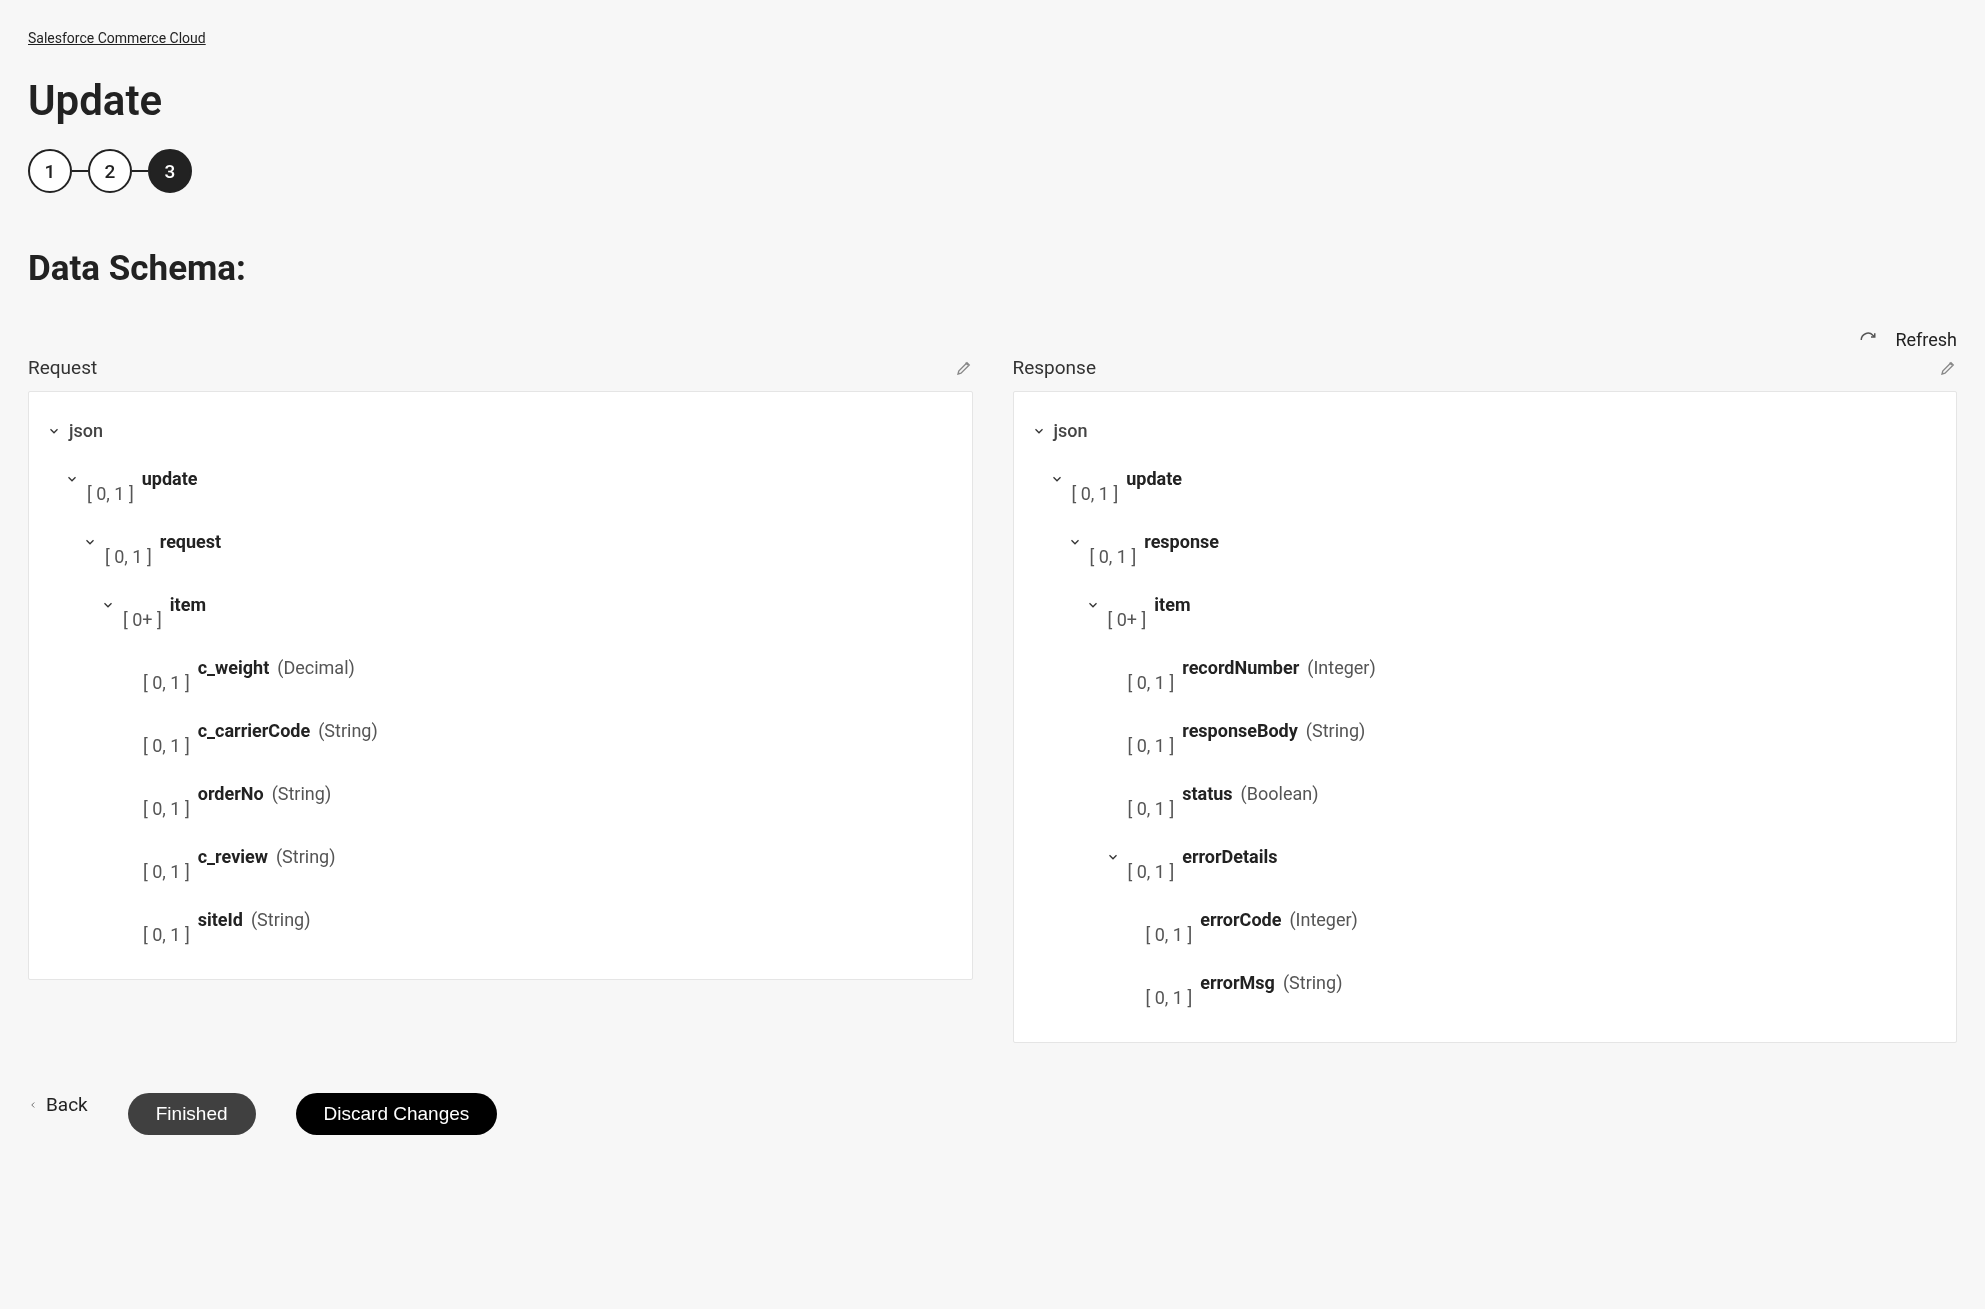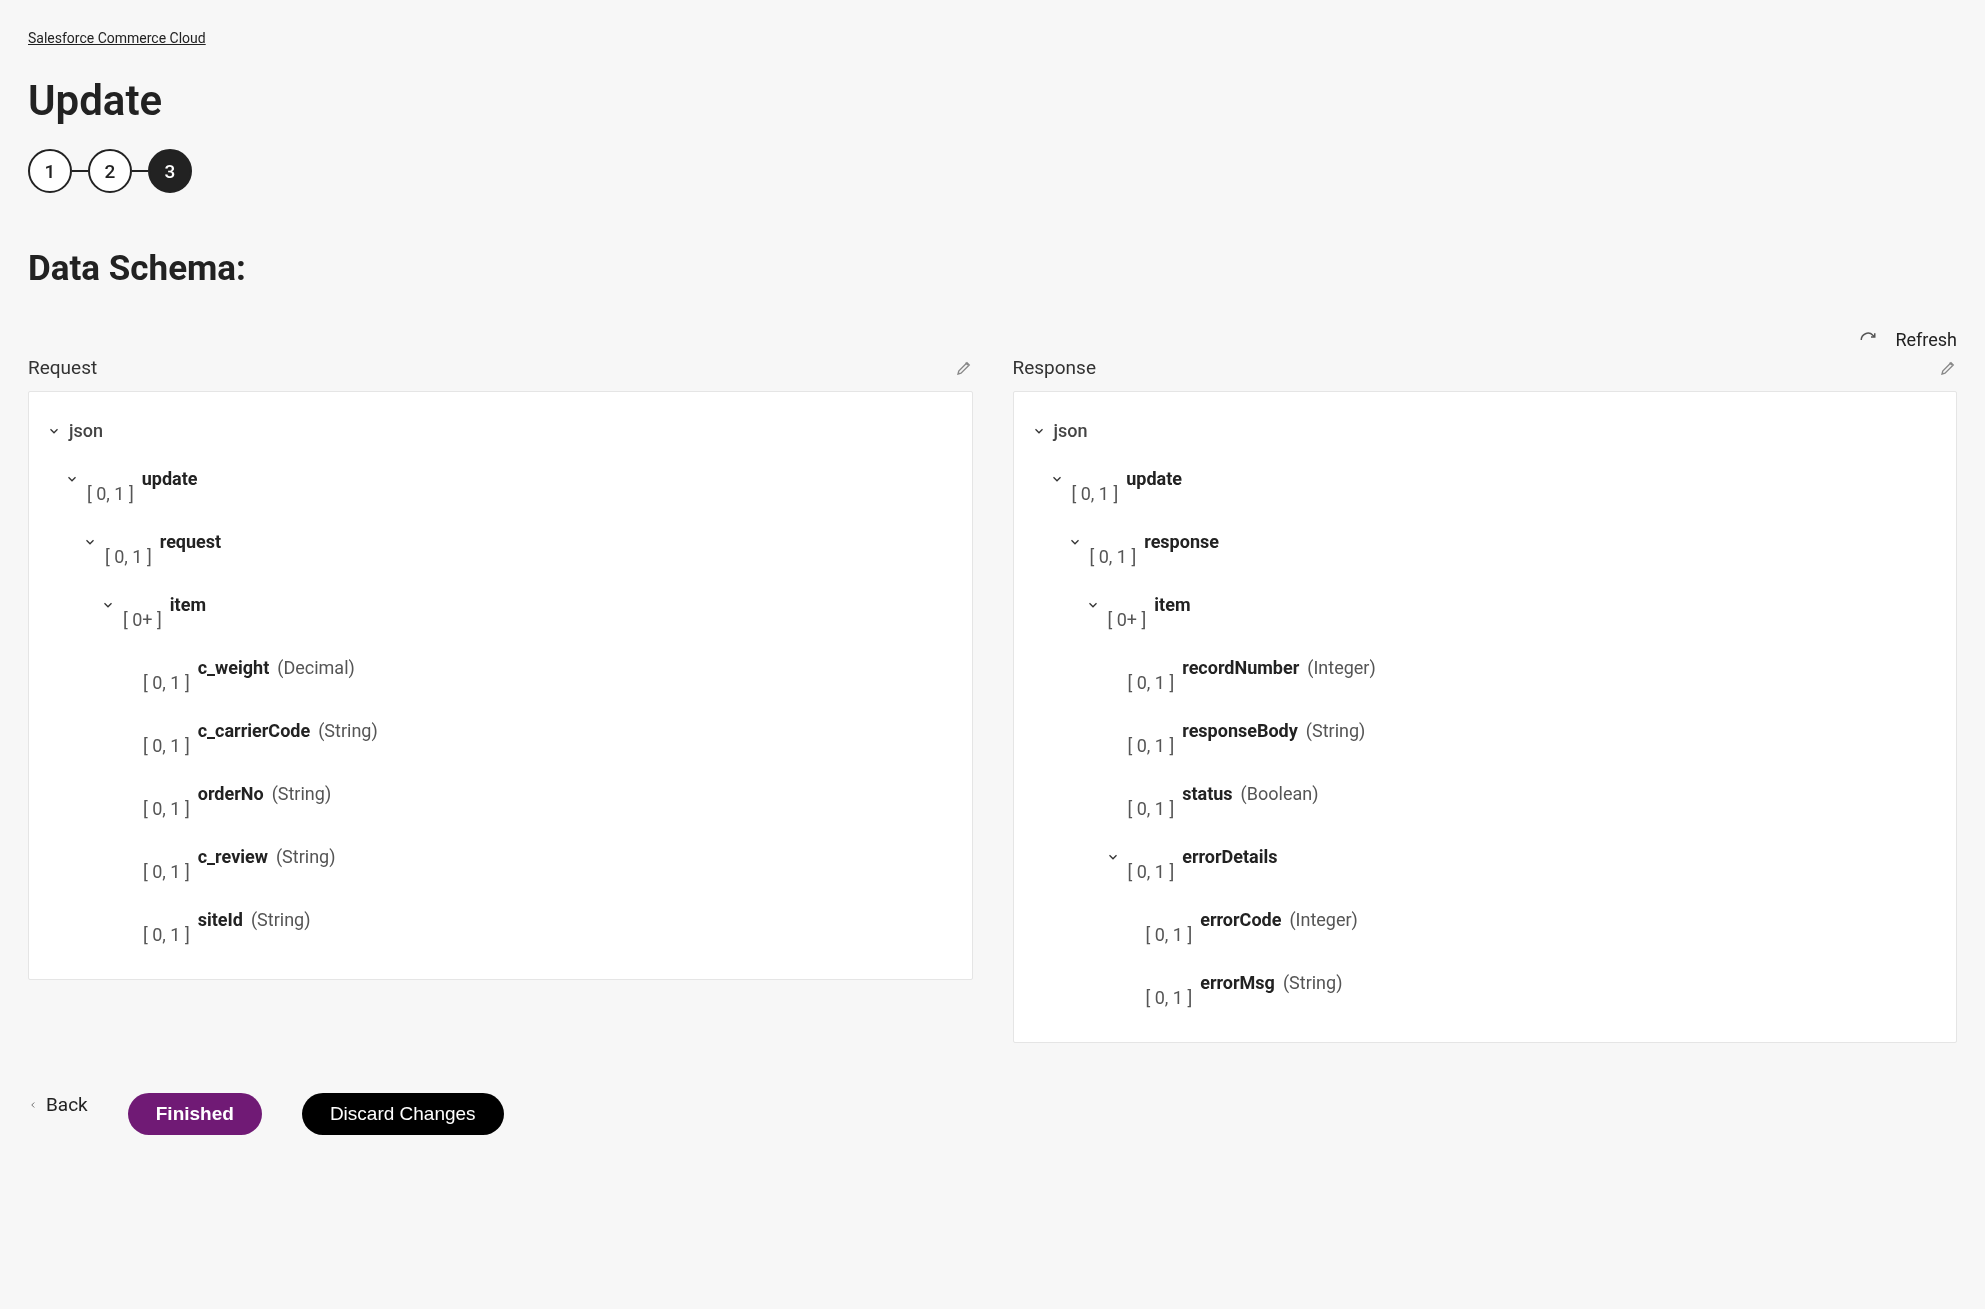--- a/index.html
+++ b/index.html
@@ -98,21 +98,21 @@
   }
   .back svg { width: 10px; height: 14px; stroke: #555; fill: none; stroke-width: 2; }
   .btn {
     border: none;
     border-radius: 22px;
     padding: 10px 28px;
     font-size: 19px;
     cursor: pointer;
     color: #fff;
   }
-  .btn-primary { background: #701a75; font-weight: bold; }
+  .btn-primary { background: #404040; }
   .btn-secondary { background: #000000; }
 </style>
 </head>
 <body>
 
 
 
 <a class="breadcrumb">Salesforce Commerce Cloud</a>
 
 <h1 class="page-title">Update</h1>

